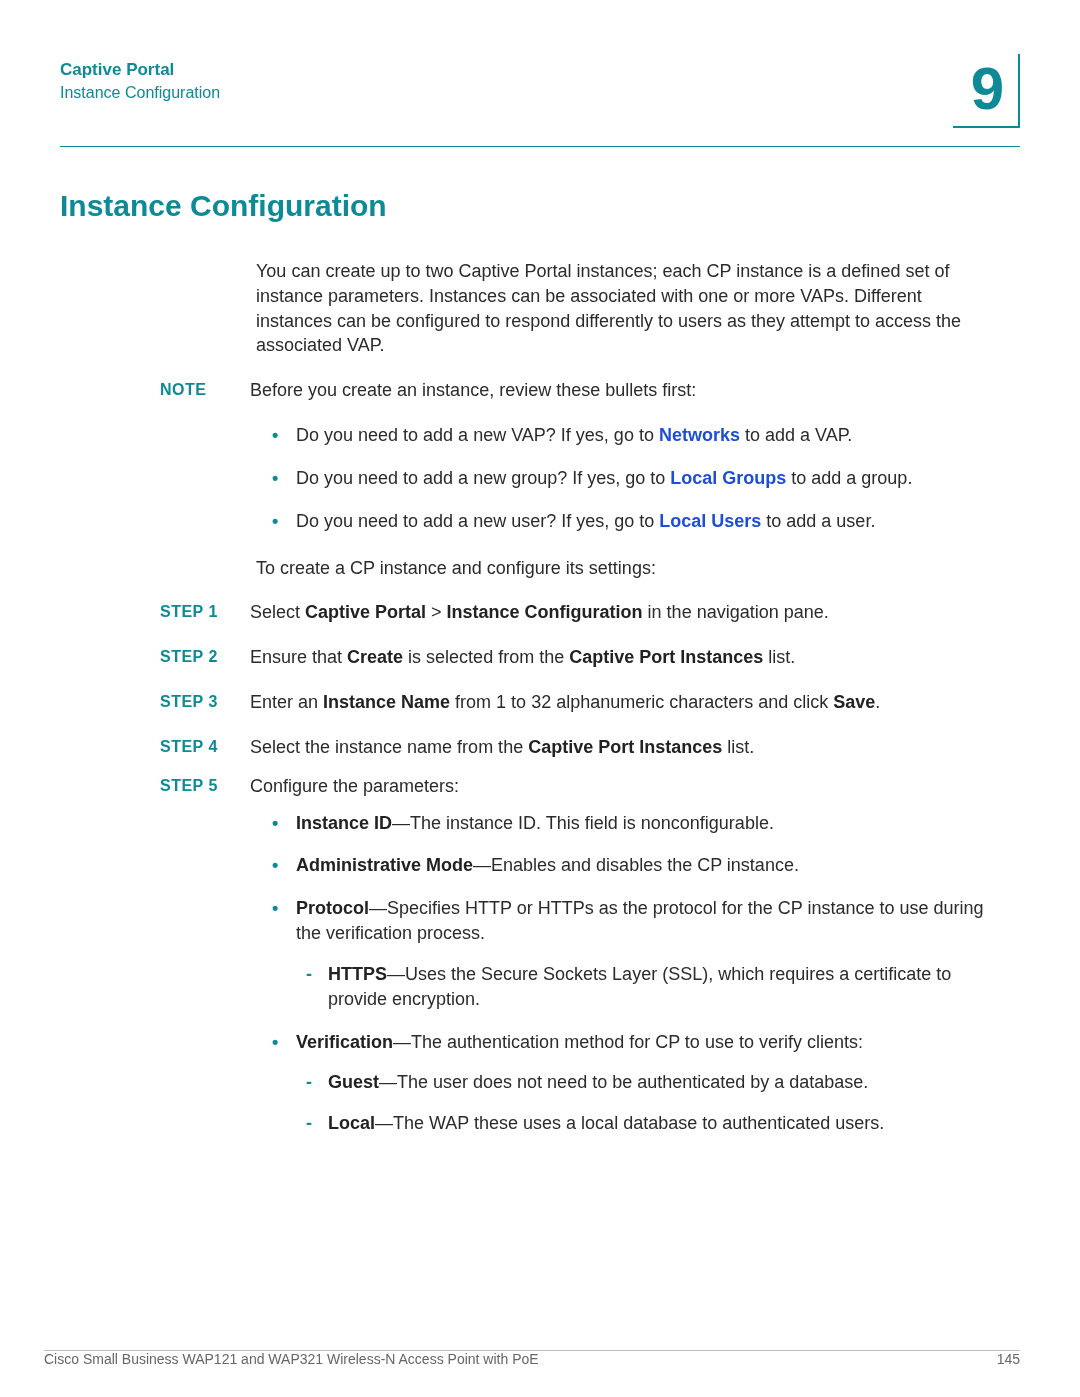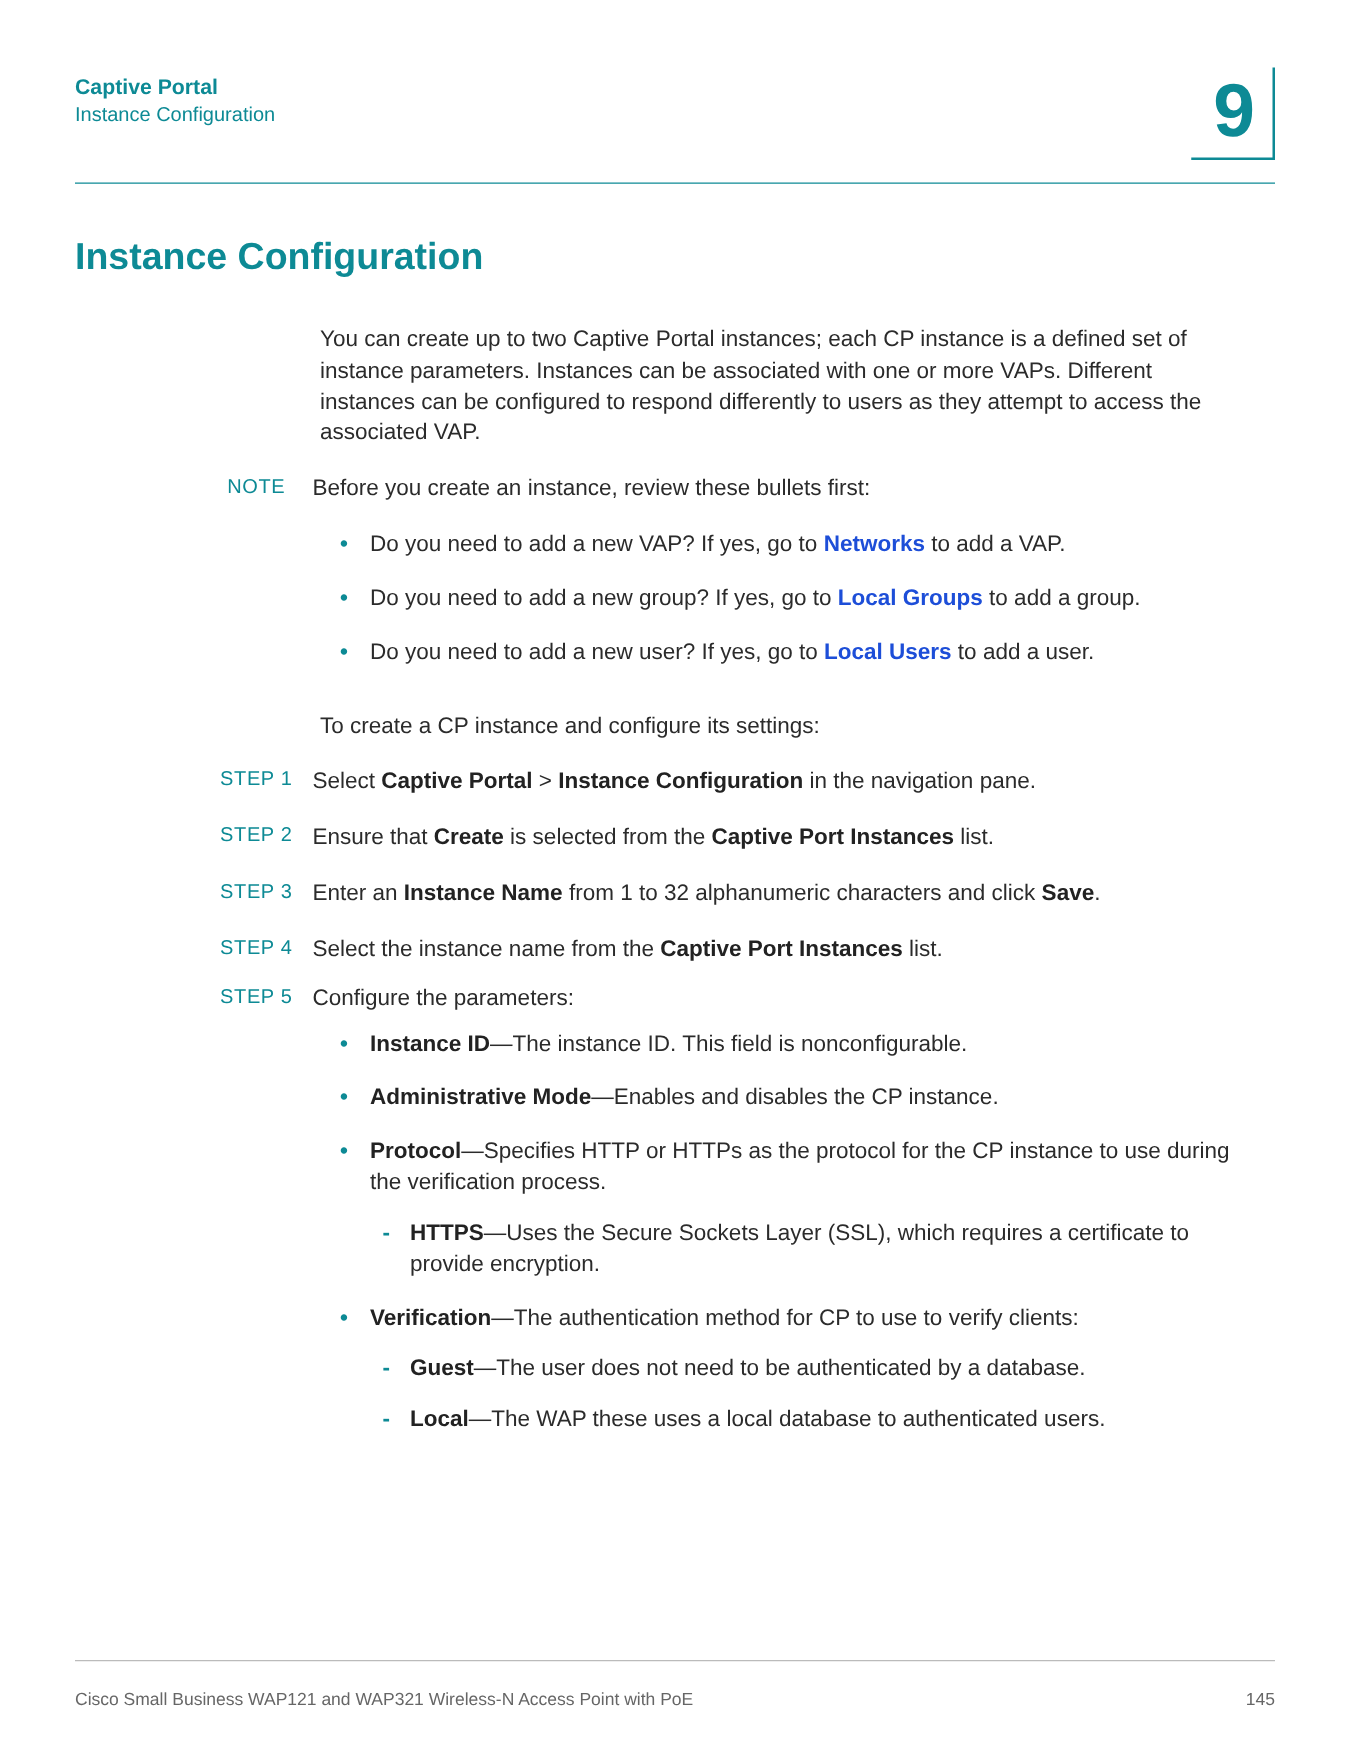--- a/index.html
+++ b/index.html
@@ -65,23 +65,23 @@
     color: #2b2b2b;
   }
   .para { margin-bottom: 20px; }
   .note-row, .step-row {
     display: flex;
     margin-bottom: 20px;
   }
   .note-label, .step-label {
     flex: 0 0 90px;
     margin-left: -96px;
-    text-align: center;
-    color: #0d8a95;
-    font-weight: normal;
+    text-align: left;
+    color: #0d8a95;
+    font-weight: bold;
     font-size: 16px;
     padding-right: 0;
     padding-top: 1px;
     letter-spacing: 0.5px;
   }
   .bullet-list {
     list-style: none;
     padding-left: 40px;
   }
   .bullet-list > li {
@@ -112,24 +112,24 @@
     left: -22px;
     top: 0;
     color: #0d8a95;
     font-weight: bold;
   }
   .link { color: #1d4ed8; font-weight: bold; }
   b { font-weight: bold; color: #222; }
   .footer {
     position: absolute;
     bottom: 30px;
-    left: 60px;
+    left: 44px;
     right: 60px;
     border-top: 1px solid #bbb;
-    padding-top: 22px;
+    padding-top: 0;
     display: flex;
     justify-content: space-between;
     font-size: 14px;
     color: #666;
   }
 </style>
 </head>
 <body>
 
 <div class="page">
@@ -162,21 +162,21 @@
         <span>Do you need to add a new VAP? If yes, go to </span><span class="link">Networks</span><span> to add a VAP.</span>
       </li>
       <li>
         <span>Do you need to add a new group? If yes, go to </span><span class="link">Local Groups</span><span> to add a group.</span>
       </li>
       <li>
         <span>Do you need to add a new user? If yes, go to </span><span class="link">Local Users</span><span> to add a user.</span>
       </li>
     </ul>
 
-    <p class="para" style="margin-top:34px">To create a CP instance and configure its settings:</p>
+    <p class="para" style="margin-top:22px">To create a CP instance and configure its settings:</p>
 
     <div class="step-row">
       <div class="step-label">STEP  1</div>
       <div>
         <span>Select </span><b>Captive Portal</b><span> &gt; </span><b>Instance Configuration</b><span> in the navigation pane.</span>
       </div>
     </div>
 
     <div class="step-row">
       <div class="step-label">STEP  2</div>

